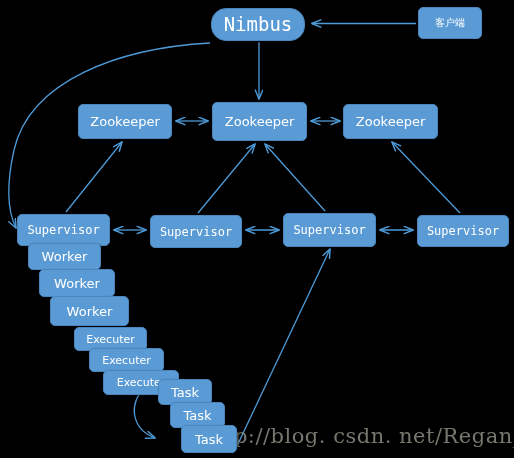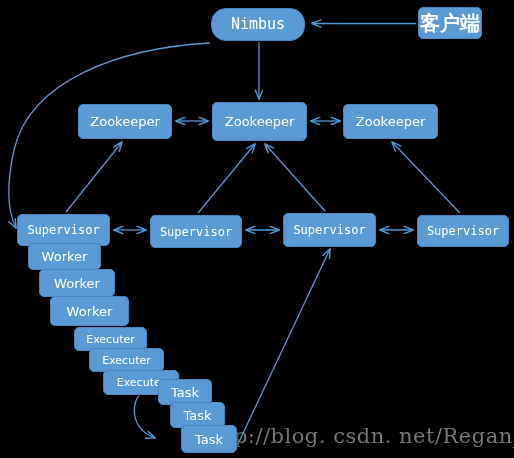--- a/index.html
+++ b/index.html
@@ -88,23 +88,23 @@
       <line x1="325" y1="211" x2="265" y2="144" marker-end="url(#ah)"></line>
 
       <line x1="460" y1="213" x2="392" y2="142" marker-end="url(#ah)"></line>
 
       <line x1="237" y1="446" x2="330" y2="249" marker-end="url(#ah)"></line>
 
       <path d="M 144,390 C 130,400 129,428 155,438" marker-end="url(#ah)"></path>
     </g>
   </svg>
 
-  <div class="node n-mono" style="left:211px;top:8px;width:94px;height:33px;font-size:15px;border-radius:15px;">Nimbus</div>
+  <div class="node n-mono" style="left:211px;top:8px;width:94px;height:33px;font-size:19px;border-radius:15px;">Nimbus</div>
 
-  <div class="node n-sans" style="left:418px;top:7px;width:64px;height:32px;font-size:20px;font-weight:bold;">客户端</div>
+  <div class="node n-sans" style="left:418px;top:7px;width:64px;height:32px;font-size:10px;">客户端</div>
 
   <div class="node n-sans" style="left:78px;top:104px;width:94px;height:35px;font-size:13px;">Zookeeper</div>
 
   <div class="node n-sans" style="left:212px;top:102px;width:95px;height:39px;font-size:13px;">Zookeeper</div>
 
   <div class="node n-sans" style="left:343px;top:104px;width:95px;height:35px;font-size:13px;">Zookeeper</div>
 
   <div class="node n-mono" style="left:17px;top:214px;width:93px;height:32px;font-size:12px;z-index:9;">Supervisor</div>
 
   <div class="node n-mono" style="left:150px;top:215px;width:92px;height:33px;font-size:12px;">Supervisor</div>

